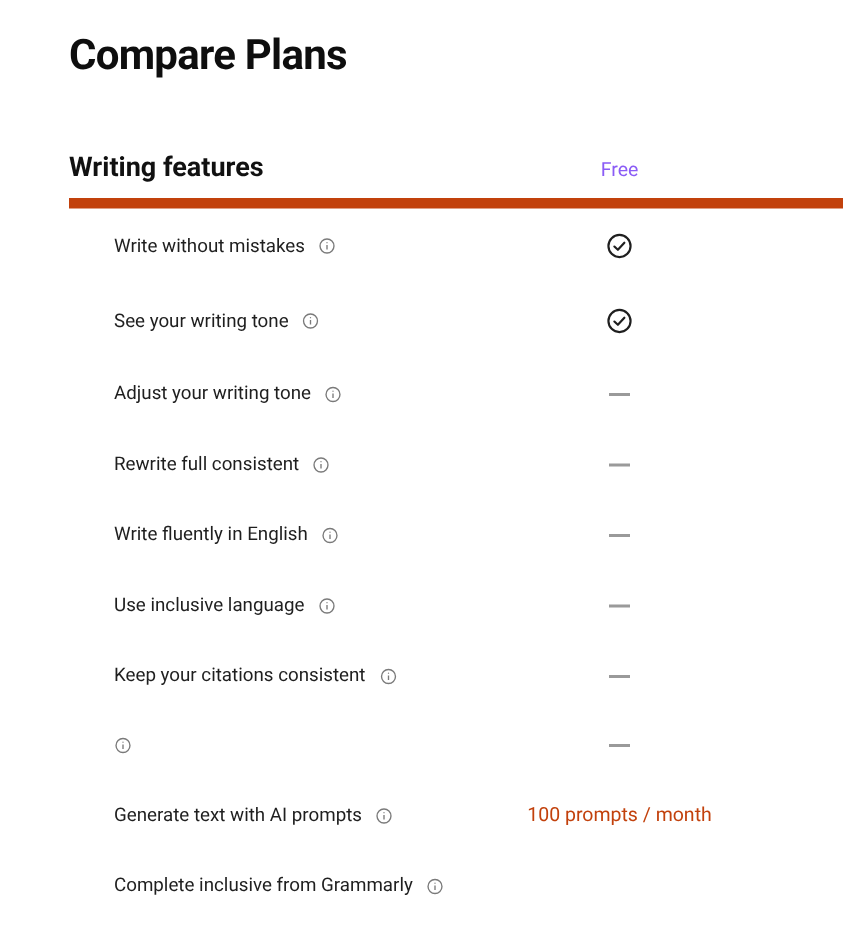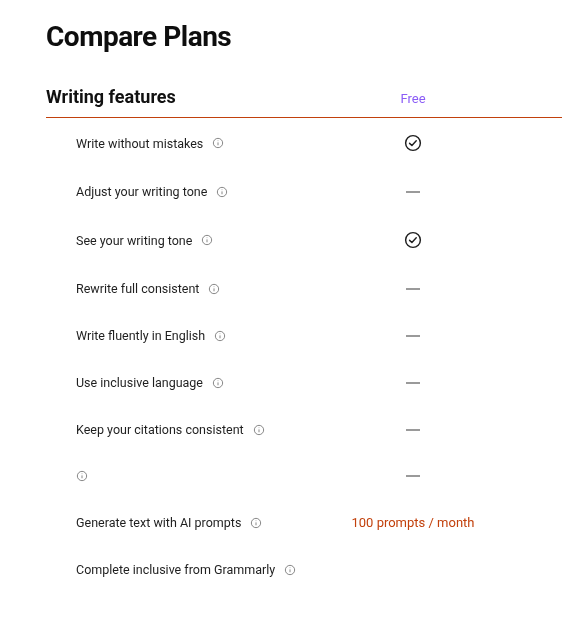--- a/index.html
+++ b/index.html
@@ -9,29 +9,29 @@
     color: #1f1f1f;
     width: 562px;
     height: 620px;
     padding: 20px 0 0 46px;
   }
   .page-title {
     font-size: 28px;
     font-weight: 700;
     letter-spacing: -0.5px;
     color: #0e0e0e;
-    margin-bottom: 33px;
+    margin-bottom: 48px;
   }
   .header-row {
     display: flex;
     align-items: baseline;
     justify-content: space-between;
     padding-right: 84px;
     padding-bottom: 10px;
-    border-bottom: 1px solid #c2410c;
+    border-bottom: 7px solid #c2410c;
   }
   .section-title {
     font-size: 18px;
     font-weight: 700;
     color: #111;
   }
   .plan-label {
     font-size: 13px;
     color: #8b5cf6;
     min-width: 130px;
@@ -104,55 +104,55 @@
         <span class="check-icon">
           <svg viewBox="0 0 20 20" fill="none" stroke="currentColor" stroke-width="1.6">
   <circle cx="10" cy="10" r="8.2"></circle>
   <path d="M6.2 10.4 L8.8 12.8 L13.6 7.6" stroke-linecap="round" stroke-linejoin="round"></path>
 </svg>
         </span>
       </div>
     </div>
     <div class="feature-row">
       <div class="feature-left">
-        <span class="feature-label">Adjust your writing tone</span>
-        <span class="info-icon">
-          <svg viewBox="0 0 16 16" fill="none" stroke="currentColor" stroke-width="1.2">
-  <circle cx="8" cy="8" r="6.2"></circle>
-  <line x1="8" y1="7.2" x2="8" y2="11"></line>
-  <circle cx="8" cy="5" r="0.6" fill="currentColor" stroke="none"></circle>
-</svg>
-        </span>
-      </div>
-      <div class="value-cell">
-        <span class="dash"></span>
-      </div>
-    </div>
-    <div class="feature-row">
-      <div class="feature-left">
         <span class="feature-label">See your writing tone</span>
         <span class="info-icon">
           <svg viewBox="0 0 16 16" fill="none" stroke="currentColor" stroke-width="1.2">
   <circle cx="8" cy="8" r="6.2"></circle>
   <line x1="8" y1="7.2" x2="8" y2="11"></line>
   <circle cx="8" cy="5" r="0.6" fill="currentColor" stroke="none"></circle>
 </svg>
         </span>
       </div>
       <div class="value-cell">
         <span class="check-icon">
           <svg viewBox="0 0 20 20" fill="none" stroke="currentColor" stroke-width="1.6">
   <circle cx="10" cy="10" r="8.2"></circle>
   <path d="M6.2 10.4 L8.8 12.8 L13.6 7.6" stroke-linecap="round" stroke-linejoin="round"></path>
 </svg>
         </span>
       </div>
     </div>
     <div class="feature-row">
       <div class="feature-left">
+        <span class="feature-label">Adjust your writing tone</span>
+        <span class="info-icon">
+          <svg viewBox="0 0 16 16" fill="none" stroke="currentColor" stroke-width="1.2">
+  <circle cx="8" cy="8" r="6.2"></circle>
+  <line x1="8" y1="7.2" x2="8" y2="11"></line>
+  <circle cx="8" cy="5" r="0.6" fill="currentColor" stroke="none"></circle>
+</svg>
+        </span>
+      </div>
+      <div class="value-cell">
+        <span class="dash"></span>
+      </div>
+    </div>
+    <div class="feature-row">
+      <div class="feature-left">
         <span class="feature-label">Rewrite full consistent</span>
         <span class="info-icon">
           <svg viewBox="0 0 16 16" fill="none" stroke="currentColor" stroke-width="1.2">
   <circle cx="8" cy="8" r="6.2"></circle>
   <line x1="8" y1="7.2" x2="8" y2="11"></line>
   <circle cx="8" cy="5" r="0.6" fill="currentColor" stroke="none"></circle>
 </svg>
         </span>
       </div>
       <div class="value-cell">

